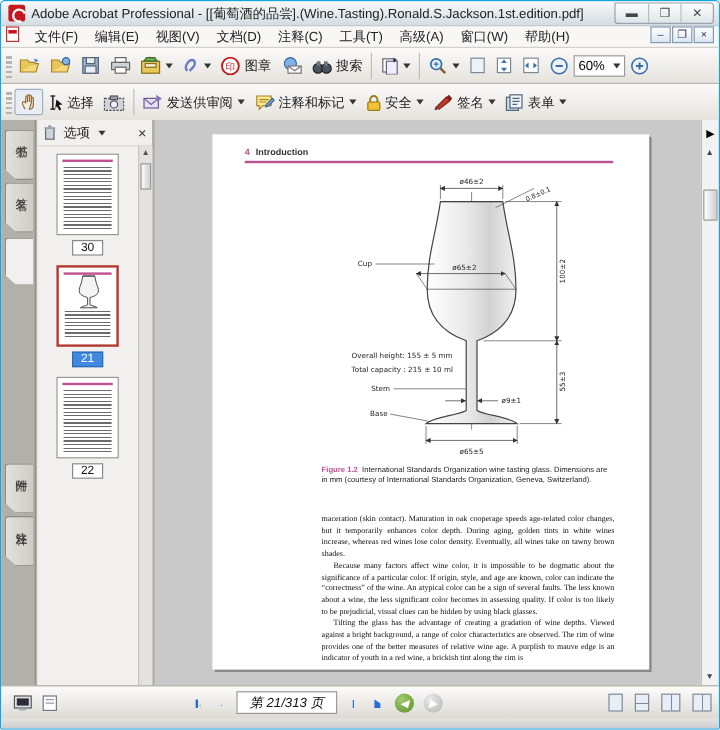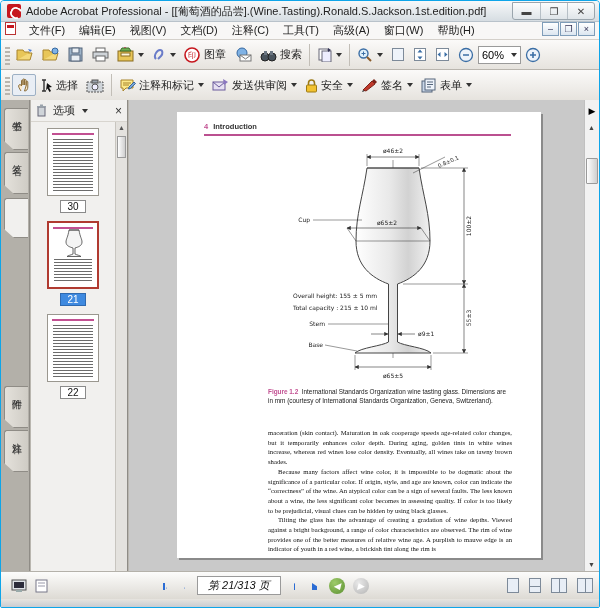--- a/index.html
+++ b/index.html
@@ -301,35 +301,35 @@
     </div>
     <div class="tbtn">
       <svg width="18" height="15">
           <rect x="1" y="4" width="16" height="10" fill="#cfd4d9" stroke="#555" stroke-dasharray="2 1"></rect>
           <rect x="6" y="2" width="6" height="3" fill="#9aa3ac" stroke="#555"></rect>
           <circle cx="9" cy="9" r="3" fill="#eef" stroke="#555"></circle>
         </svg>
     </div>
     <div class="sep"></div>
     <div class="tbtn">
+      <svg width="17" height="14">
+          <rect x="1" y="4" width="12" height="8" fill="#e6e0f2" stroke="#6a5a9c"></rect>
+          <path d="M1 4 L7 9 L13 4" fill="none" stroke="#6a5a9c"></path>
+          <path d="M11 1 l5 3 -4 3 z" fill="#8a76c0"></path>
+        </svg>
+      <span>发送供审阅</span>
+      <span class="dd"></span>
+    </div>
+    <div class="tbtn">
       <svg width="17" height="15">
           <path d="M2 2 h12 v8 h-7 l-3 3 v-3 h-2 z" fill="#fce98a" stroke="#a8842c"></path>
           <path d="M4 5 h8 M4 7 h6" stroke="#a8842c"></path>
           <path d="M10 9 l5 -5 1.5 1.5 -5 5 -2 .5 z" fill="#7ea7d8" stroke="#35679f"></path>
         </svg>
       <span>注释和标记</span>
-      <span class="dd"></span>
-    </div>
-    <div class="tbtn">
-      <svg width="17" height="14">
-          <rect x="1" y="4" width="12" height="8" fill="#e6e0f2" stroke="#6a5a9c"></rect>
-          <path d="M1 4 L7 9 L13 4" fill="none" stroke="#6a5a9c"></path>
-          <path d="M11 1 l5 3 -4 3 z" fill="#8a76c0"></path>
-        </svg>
-      <span>发送供审阅</span>
       <span class="dd"></span>
     </div>
     <div class="tbtn">
       <svg width="13" height="15">
           <rect x="1.5" y="7" width="10" height="7" rx="1" fill="#f2c230" stroke="#9c7a14"></rect>
           <path d="M3.5 7 V5 a3 3 0 0 1 6 0 V7" fill="none" stroke="#9c7a14" stroke-width="1.6"></path>
         </svg>
       <span>安全</span>
       <span class="dd"></span>
     </div>

